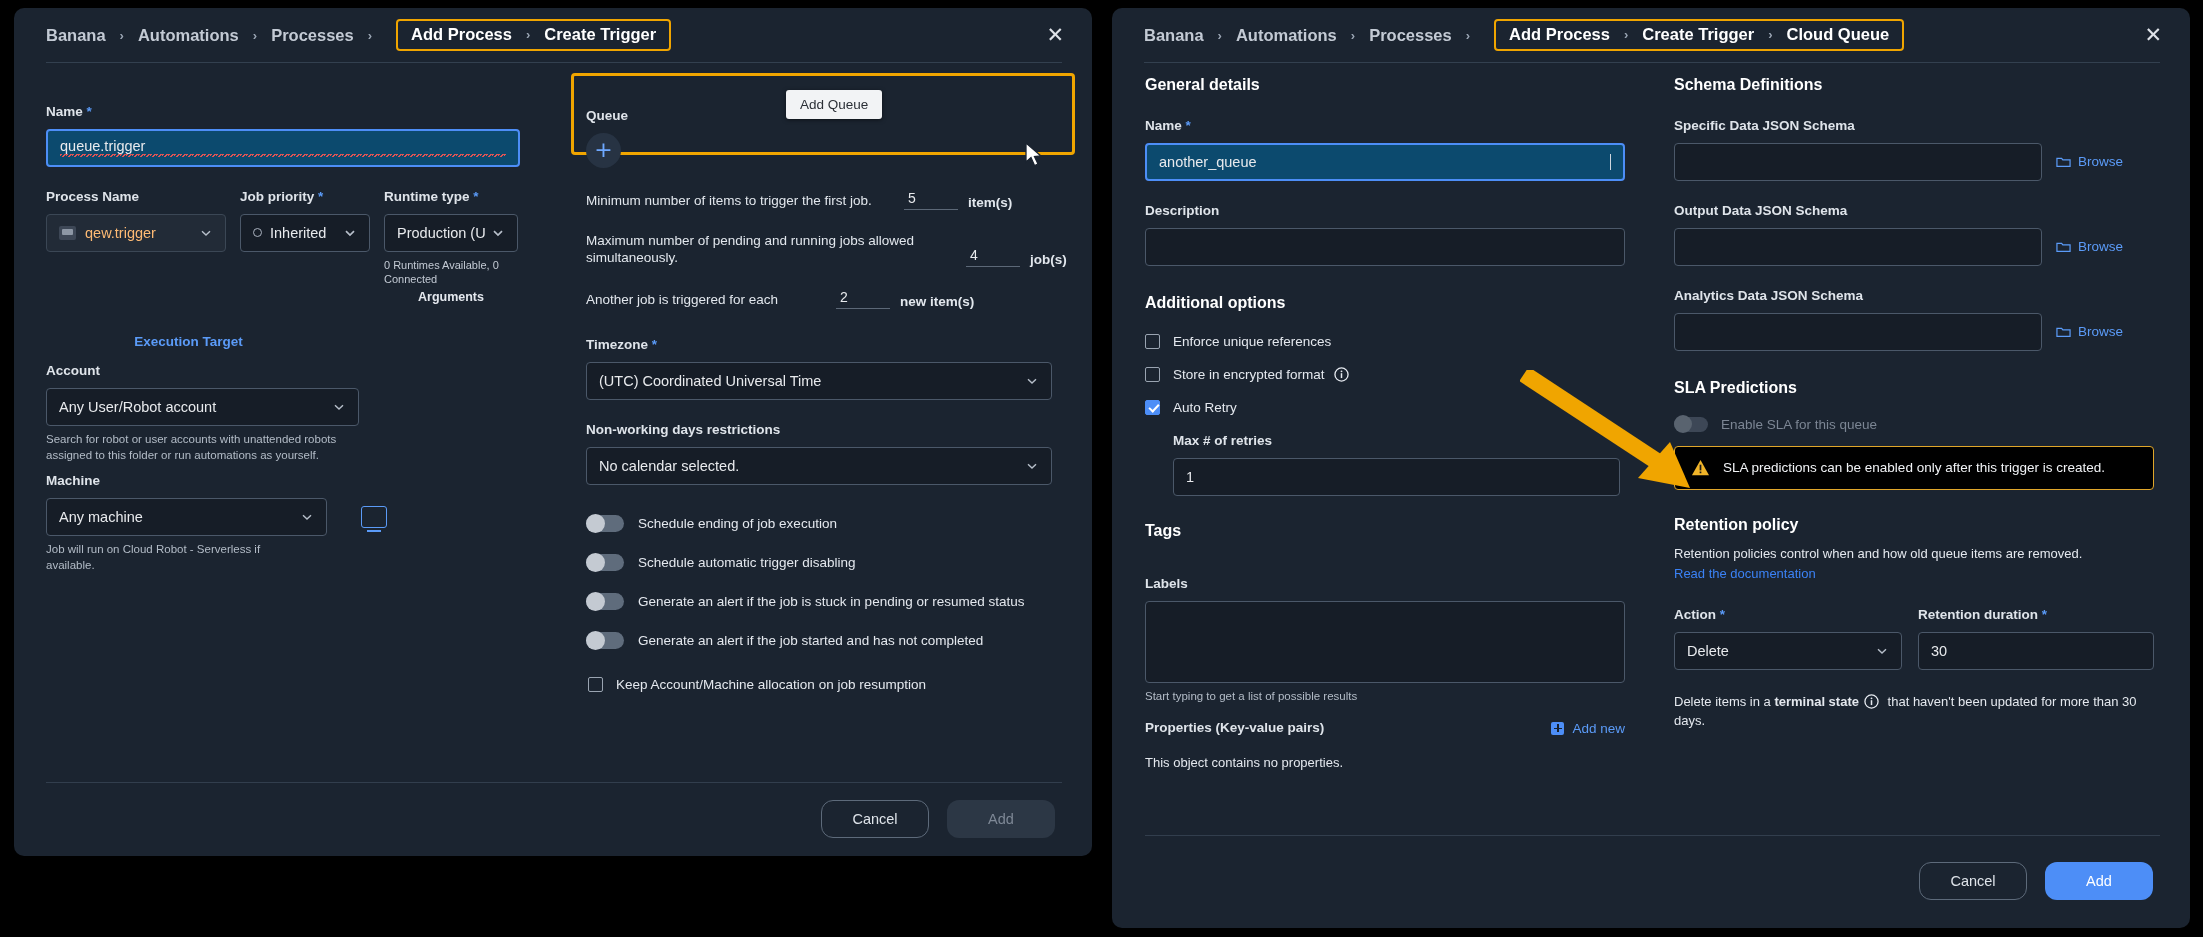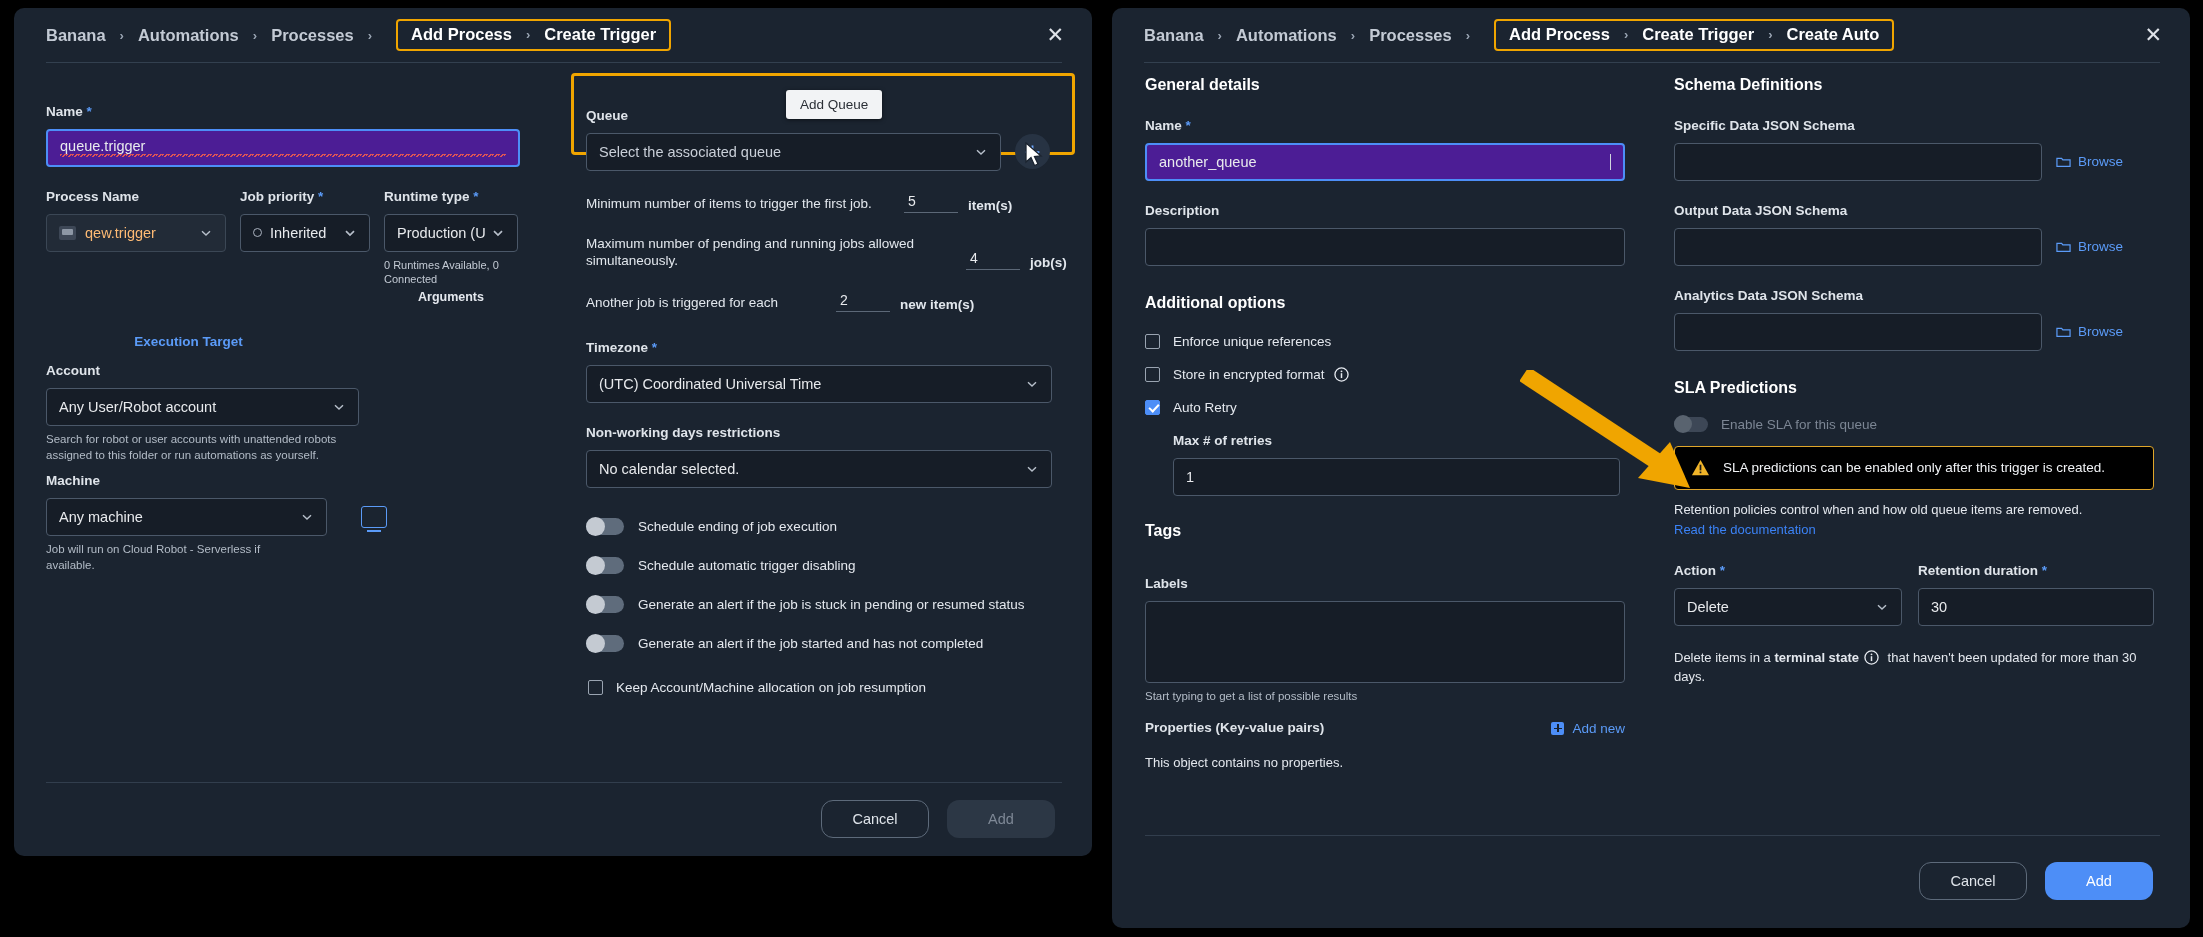--- a/index.html
+++ b/index.html
@@ -67,21 +67,21 @@
     background: #161d27;
     border: 1px solid #4b5869;
     border-radius: 4px;
     height: 38px;
     display: flex; align-items: center;
     padding: 0 12px;
     font-size: 14.5px;
     color: #e8eaed;
     width: 100%;
   }
-  .field.focused { border: 2px solid #4d8ef7; background: #4c1d95; }
+  .field.focused { border: 2px solid #4d8ef7; background: #0c4a6e; }
   .field.disabled { background: #222b37; border-color: #3b4755; color: #fdba74; }
   .field .val { flex: 1; overflow: hidden; white-space: nowrap; }
   .field .ph { color: #c9cfd8; }
   .chev {
     width: 14px; height: 14px; flex: none; margin-left: 6px;
     color: #b7bfca;
   }
   .chev svg { display: block; }
   .caret {
     display: inline-block; width: 1px; height: 16px;
@@ -379,28 +379,20 @@
           </div>
           <div class="helper" style="width:250px;">Job will run on Cloud Robot - Serverless if available.</div>
         </div>
       </div>
 
       <div class="queue-hl"></div>
 
       <div class="mid-col">
         <label class="lbl">Queue</label>
         <div style="display:flex;align-items:center;gap:14px;">
-          <div class="field" style="width:415px;">
-            <span class="val ph">Select the associated queue</span>
-            <span class="chev">
-              <svg viewBox="0 0 14 14">
-                  <path d="M3 5.2 L7 9 L11 5.2" fill="none" stroke="currentColor" stroke-width="1.4"></path>
-                </svg>
-            </span>
-          </div>
           <span class="plus-btn">+</span>
         </div>
 
         <div class="inline-row">
           <span class="inline-lbl" style="width:308px;">Minimum number of items to trigger the first job.</span>
           <span class="num-line">5</span>
           <span class="unit">item(s)</span>
         </div>
 
         <div class="inline-row">
@@ -488,21 +480,21 @@
         <span class="crumb-sep">›</span>
         <span class="crumb dim">Automations</span>
         <span class="crumb-sep">›</span>
         <span class="crumb dim">Processes</span>
         <span class="crumb-sep">›</span>
         <span class="crumb-hl">
           <span class="crumb">Add Process</span>
           <span class="crumb-sep">›</span>
           <span class="crumb">Create Trigger</span>
           <span class="crumb-sep">›</span>
-          <span class="crumb">Create Auto</span>
+          <span class="crumb">Cloud Queue</span>
         </span>
         <span class="close-x">✕</span>
       </div>
       <div class="hdr-rule"></div>
 
       <div class="r-left">
         <div class="sect-title">General details</div>
 
         <div style="margin-top:24px;">
           <label class="lbl">
@@ -631,20 +623,21 @@
           <span class="warn-ico">
             <svg viewBox="0 0 20 18">
                 <path d="M10 1 L19 17 H1 Z" fill="#f0b429"></path>
                 <rect x="9.1" y="6" width="1.8" height="6" fill="#1a1a1a"></rect>
                 <rect x="9.1" y="13.2" width="1.8" height="1.8" fill="#1a1a1a"></rect>
               </svg>
           </span>
           <span class="warn-txt">SLA predictions can be enabled only after this trigger is created.</span>
         </div>
 
+        <div class="sect-title" style="margin-top:26px;">Retention policy</div>
         <div class="tog-lab" style="font-size:13px;margin-top:12px;">Retention policies control when and how old queue items are removed.</div>
         <div class="link" style="font-size:13px;margin-top:5px;">Read the documentation</div>
 
         <div style="display:flex;gap:16px;margin-top:26px;">
           <div style="width:228px;">
             <label class="lbl">
               <span>Action</span>
               <span class="req">*</span>
             </label>
             <div class="field">

